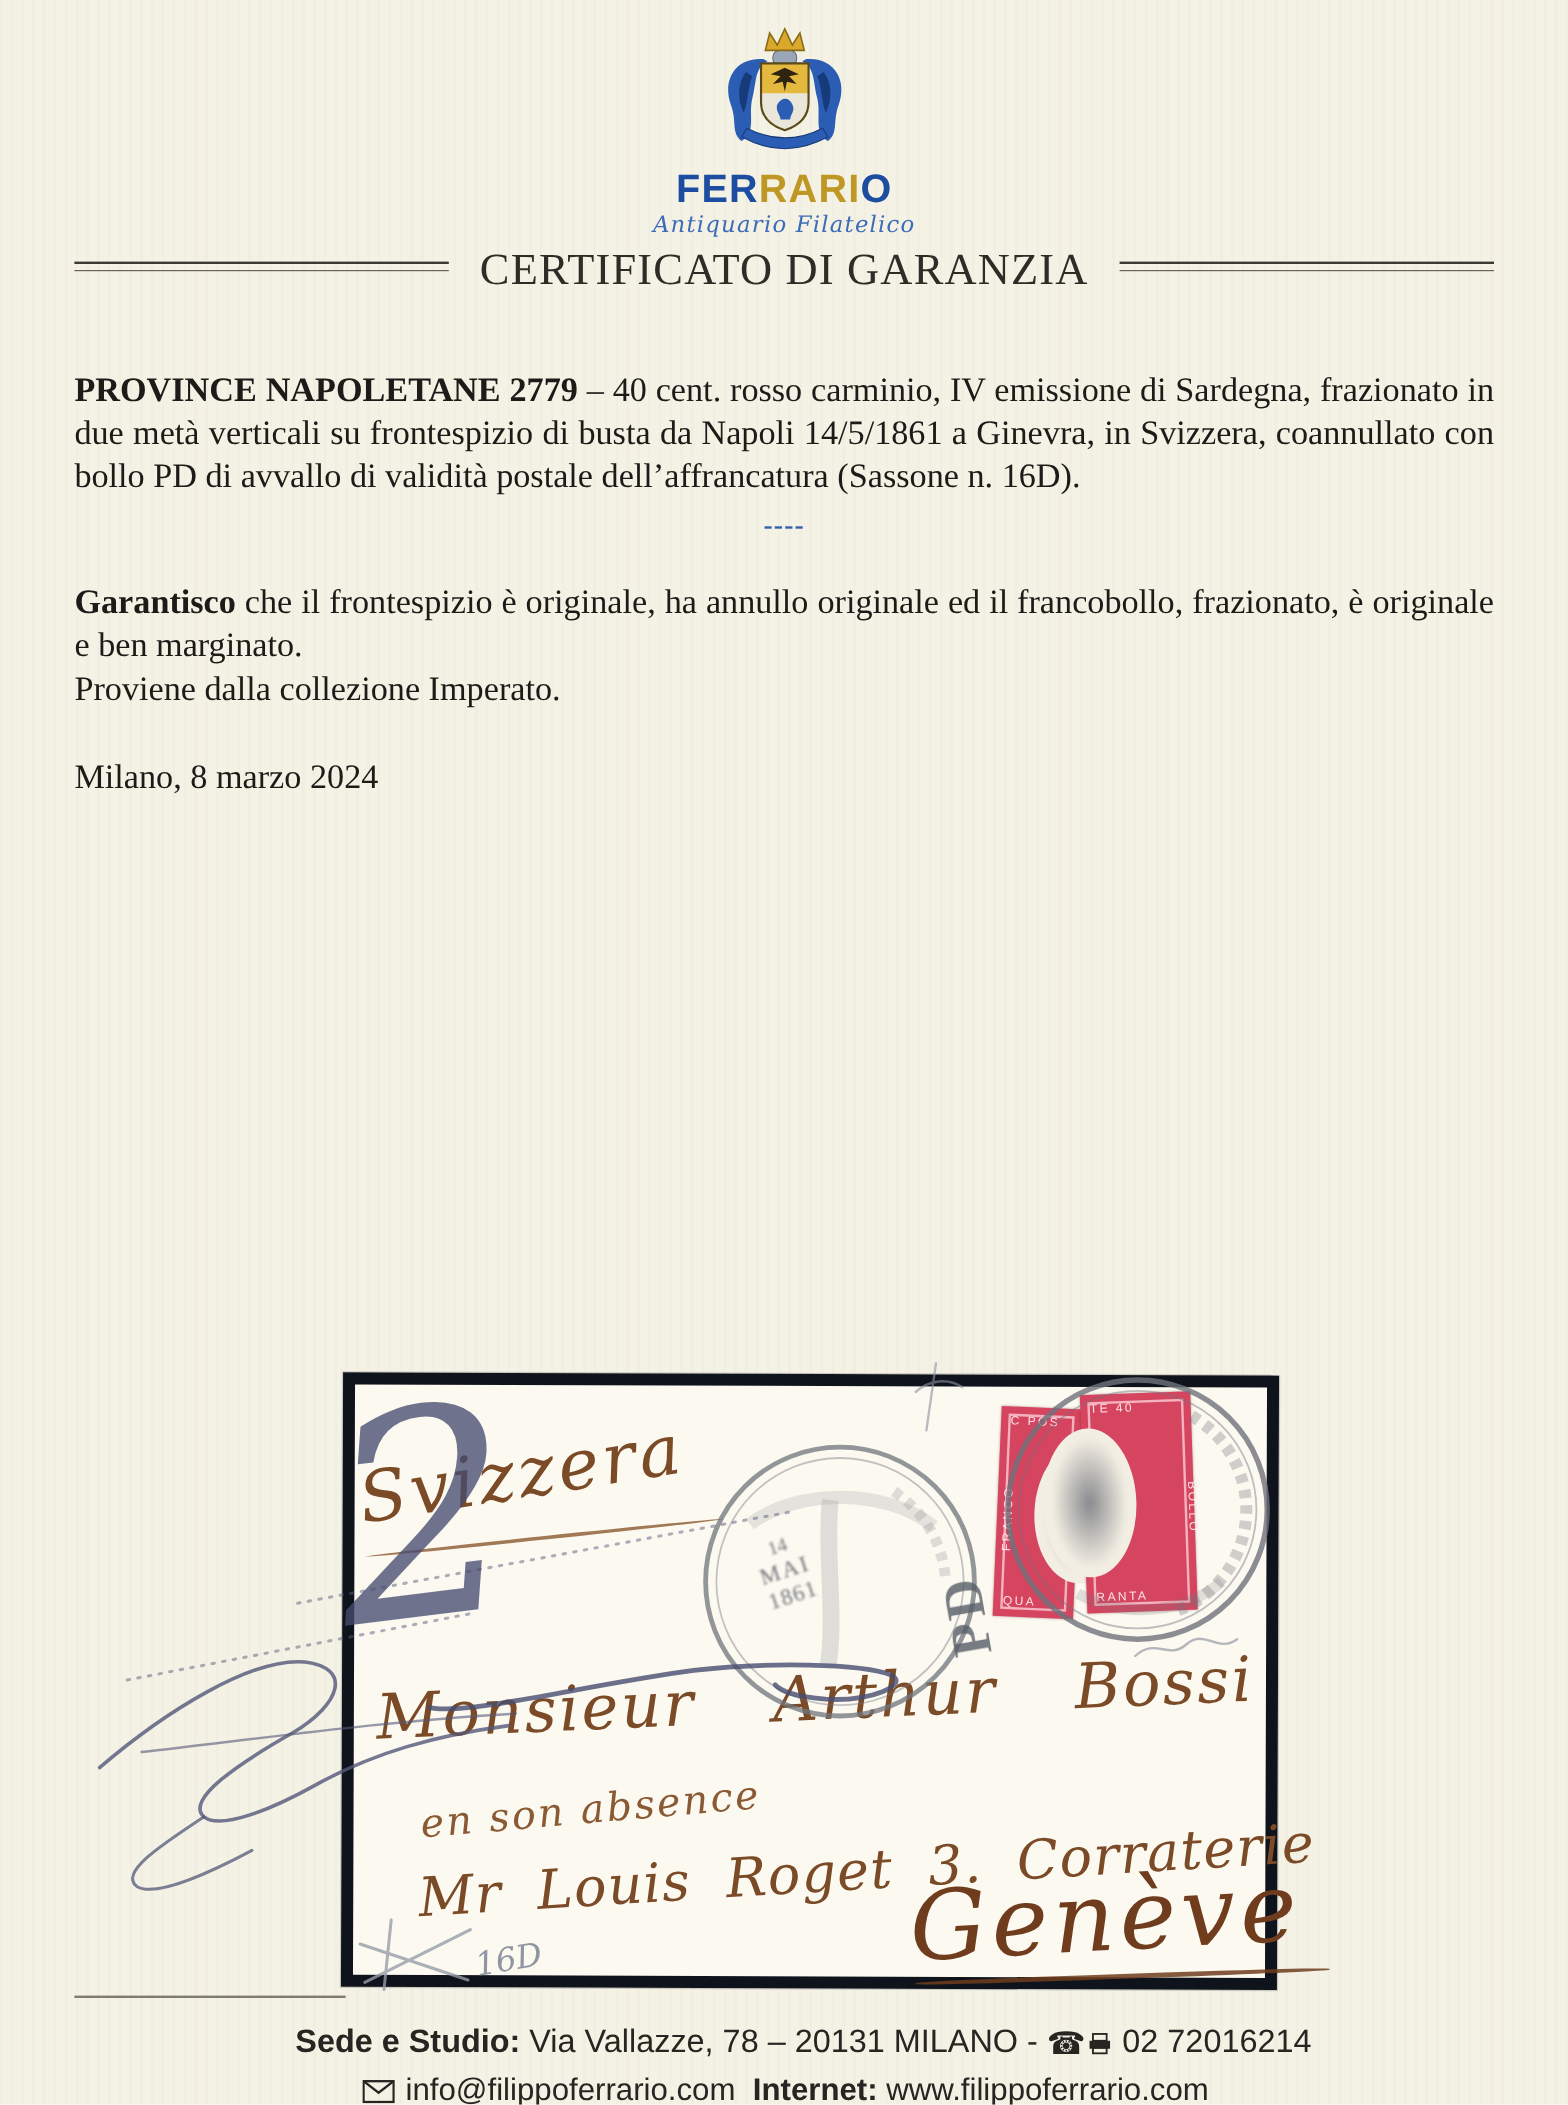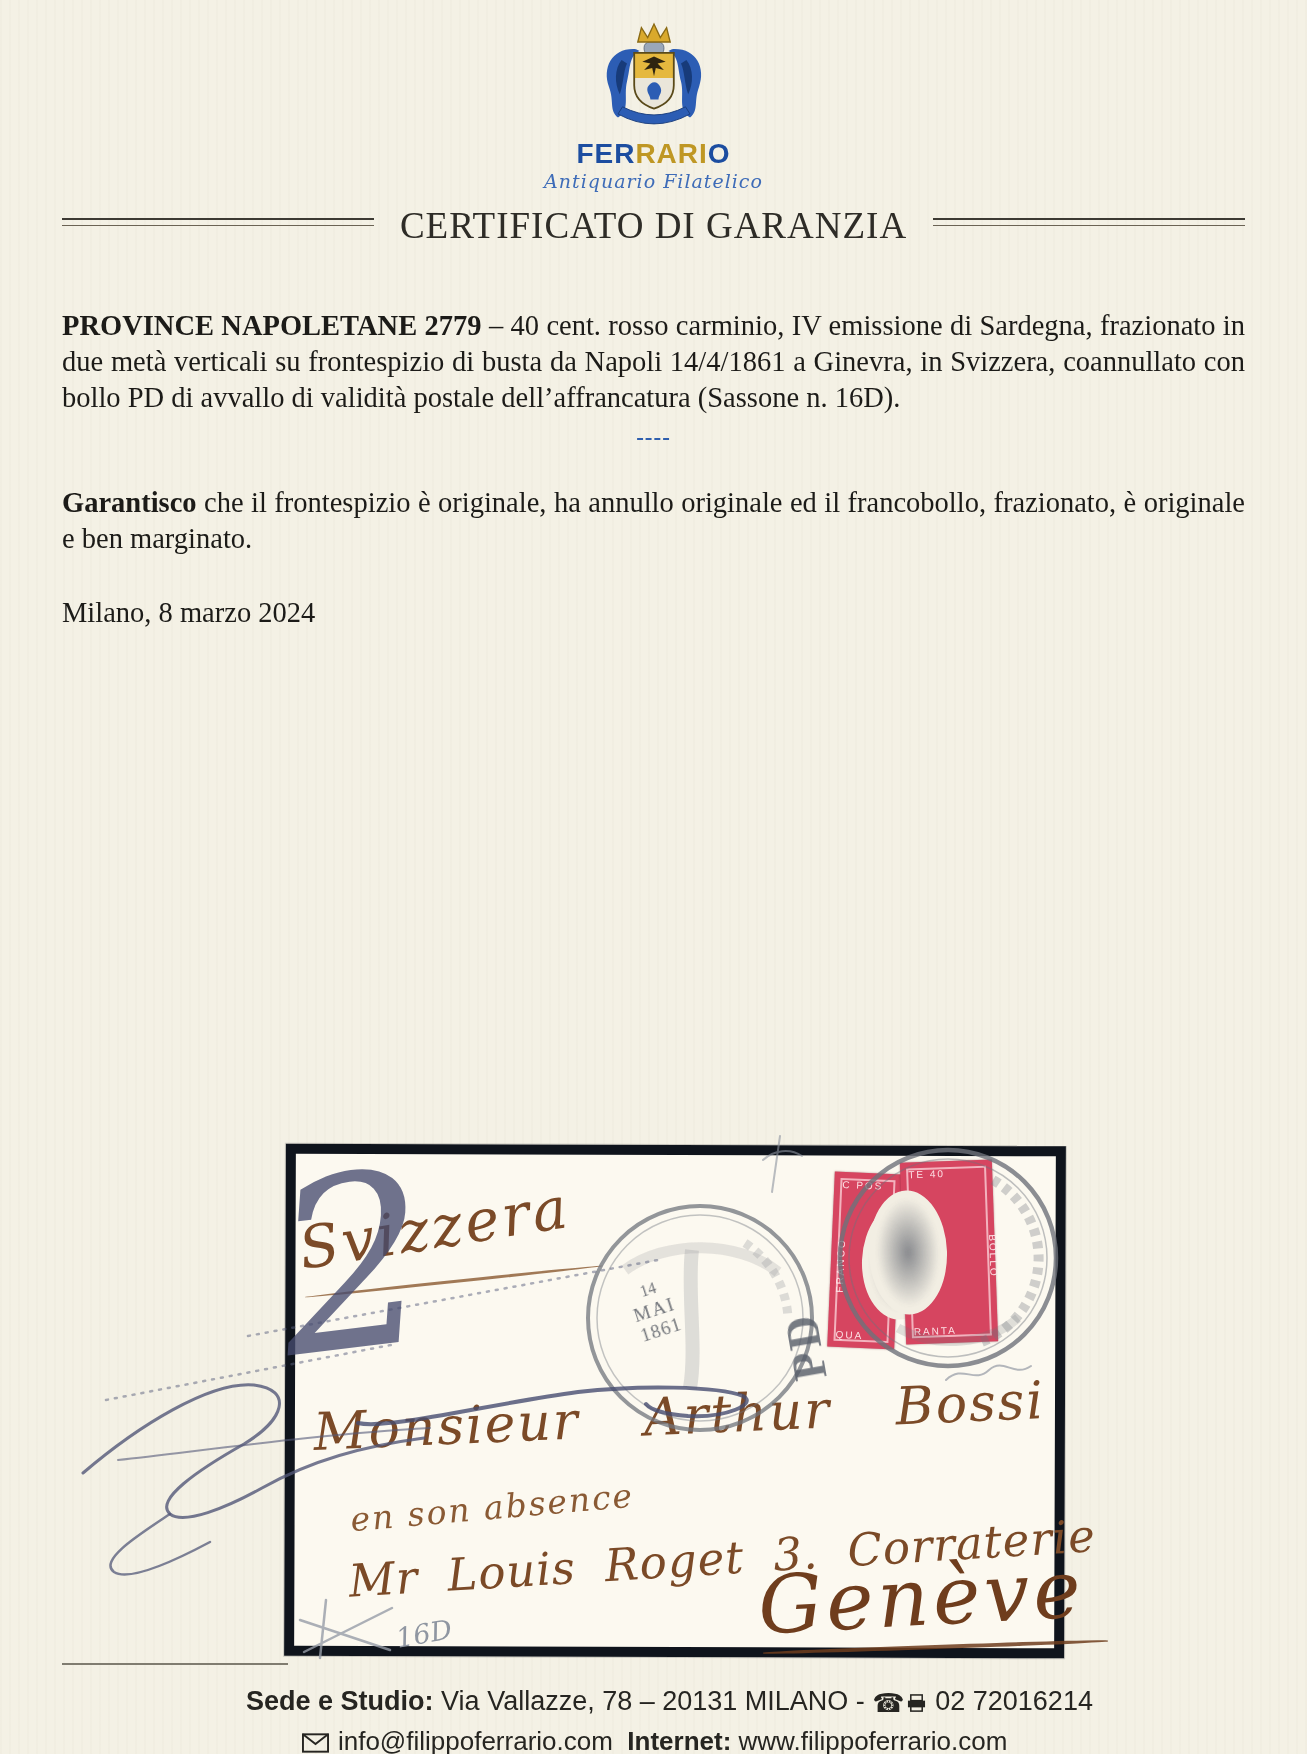--- a/index.html
+++ b/index.html
@@ -8,21 +8,21 @@
     width:1307px;height:1754px;
     background:#f4f1e5;
     background-image:repeating-linear-gradient(90deg, rgba(120,110,80,.025) 0 2px, rgba(0,0,0,0) 2px 9px);
     overflow:hidden;
     font-family:"Liberation Serif","DejaVu Serif",serif;
     color:#1c1b18;
   }
   
   .header{position:absolute;top:20px;left:0;right:0;text-align:center;}
   .crest{display:block;margin:0 auto;}
-  .brand{margin-top:2px;font-family:"Liberation Sans","DejaVu Sans",sans-serif;font-weight:bold;font-size:28px;letter-spacing:1px;}
+  .brand{margin-top:2px;font-family:"Liberation Sans","DejaVu Sans",sans-serif;font-weight:bold;font-size:33px;letter-spacing:1px;}
   .brand .b1,.brand .b3{color:#1c4da0;}
   .brand .b2{color:#bf9724;}
   .tagline{margin-top:0px;font-style:italic;font-size:19px;color:#3e6cb8;letter-spacing:1px;font-family:"DejaVu Serif",serif;}
   
   .title-row{position:absolute;top:204px;left:62px;width:1183px;display:flex;align-items:center;}
   .rule{flex:1;height:5px;border-top:2px solid #3d3a33;border-bottom:1px solid #6b6354;margin-bottom:7px;}
   .rule.left{margin-right:26px;}
   .rule.right{margin-left:26px;}
   .cert-title{font-size:37px;font-weight:normal;letter-spacing:1px;color:#2e2c27;margin:0;white-space:nowrap;}
   
@@ -115,23 +115,24 @@
     <div class="tagline">Antiquario Filatelico</div>
   </div>
 
   <div class="title-row">
     <div class="rule left"></div>
     <h1 class="cert-title">CERTIFICATO DI GARANZIA</h1>
     <div class="rule right"></div>
   </div>
 
   <div class="body-text">
-    <p><b>PROVINCE NAPOLETANE 2779</b><span> – 40 cent. rosso carminio, IV emissione di Sardegna, frazionato in due metà verticali su frontespizio di busta da Napoli 14/4/1861 a Ginevra, in Svizzera, coannullato con bollo PD di avvallo di validità postale dell’affrancatura (Sassone n. 16D).</span></p>
+    <p><b>PROVINCE NAPOLETANE 2779</b><span> – 40 cent. rosso carminio, IV emissione di Sardegna, frazionato in due metà verticali su frontespizio di busta da Napoli 14/5/1861 a Ginevra, in Svizzera, coannullato con bollo PD di avvallo di validità postale dell’affrancatura (Sassone n. 16D).</span></p>
     <span class="sep">----</span>
     <p class="gap-before"><b>Garantisco</b><span> che il frontespizio è originale, ha annullo originale ed il francobollo, frazionato, è originale e ben marginato.</span></p>
+    <p>Proviene dalla collezione Imperato.</p>
     <p class="dateline">Milano, 8 marzo 2024</p>
   </div>
 
   <div class="envelope-area">
     <div class="mourning-frame"></div>
 
     <svg class="scribbles" width="1012" height="545" viewBox="0 0 1012 545">
       <g fill="none" stroke-linecap="round">
 
         <path d="M300 295 C330 302 430 276 520 264 C580 257 660 258 685 268 C700 276 668 290 630 288 C605 286 592 281 588 276" stroke="rgba(70,76,112,.8)" stroke-width="4"></path>

